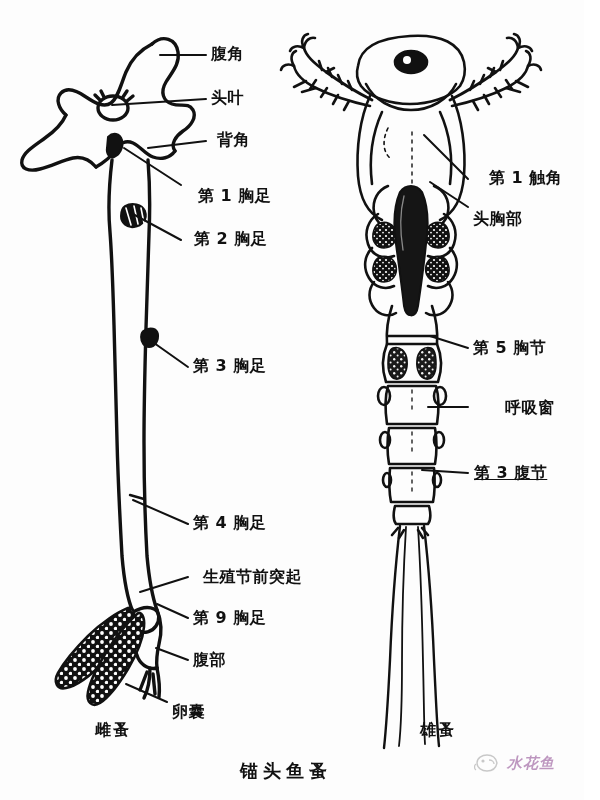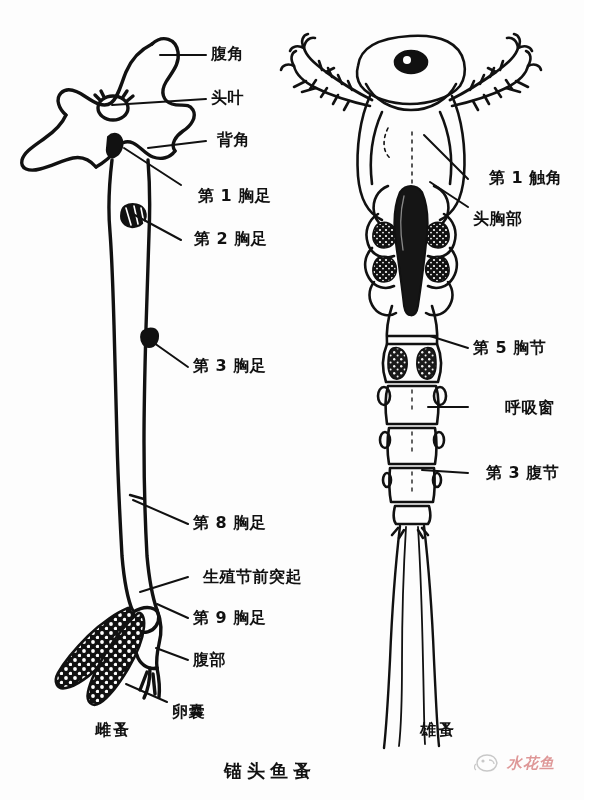--- a/index.html
+++ b/index.html
@@ -52,21 +52,21 @@
     display: flex;
     align-items: center;
     gap: 7px;
     opacity: 0.45;
   }
   #watermark .wm-text {
     font-family: "DejaVu Sans", "Liberation Sans", sans-serif;
     font-size: 15px;
     font-style: italic;
     font-weight: bold;
-    color: #b91c1c;
+    color: #701a75;
     letter-spacing: 1px;
   }
   .wm-logo {
     width: 26px;
     height: 22px;
   }
 </style>
 </head>
 <body>
 
@@ -272,36 +272,36 @@
       </g>
     </g>
   </svg>
 
   <div class="label label-anno" style="left:211px; top:46px;">腹角</div>
   <div class="label label-anno" style="left:211px; top:90px;">头叶</div>
   <div class="label label-anno" style="left:217px; top:132px;">背角</div>
   <div class="label label-anno" style="left:198px; top:176px;margin-top:12px;">第 1 胸足</div>
   <div class="label label-anno" style="left:194px; top:231px;">第 2 胸足</div>
   <div class="label label-anno" style="left:193px; top:358px;">第 3 胸足</div>
-  <div class="label label-anno" style="left:193px; top:515px;">第 8 胸足</div>
+  <div class="label label-anno" style="left:193px; top:515px;">第 4 胸足</div>
   <div class="label label-anno" style="left:203px; top:569px;">生殖节前突起</div>
   <div class="label label-anno" style="left:193px; top:610px;">第 9 胸足</div>
   <div class="label label-anno" style="left:193px; top:652px;">腹部</div>
   <div class="label label-anno" style="left:172px; top:704px;">卵囊</div>
 
   <div class="label label-anno" style="left:489px; top:170px;">第 1 触角</div>
   <div class="label label-anno" style="left:473px; top:211px;">头胸部</div>
   <div class="label label-anno" style="left:473px; top:340px;">第 5 胸节</div>
   <div class="label label-anno" style="left:473px; top:400px;margin-left:32px;">呼吸窗</div>
-  <div class="label label-anno" style="left:486px; top:465px;">第 3 腹节</div>
+  <div class="label label-anno" style="left:474px; top:465px;text-decoration:underline;">第 3 腹节</div>
 
   <div class="label label-sex" style="left:95px; top:722px;text-align:center;">雌蚤</div>
   <div class="label label-sex" style="left:420px; top:722px;">雄蚤</div>
 
-  <div class="label label-title" style="left:224px; top:762px;">锚头鱼蚤</div>
+  <div class="label label-title" style="left:240px; top:762px;">锚头鱼蚤</div>
 
   <div id="watermark">
     <svg class="wm-logo" viewBox="0 0 26 22">
       <path d="M3,11 C3,6 8,3 13,3 C18,3 22,6 23,11 C22,16 18,19 13,19 C8,19 3,16 3,11 Z" fill="none" stroke="#8a8a8a" stroke-width="1.4"></path>
       <circle cx="9" cy="9" r="1.6" fill="#8a8a8a"></circle>
       <path d="M15,8 C18,8 20,10 20,12" fill="none" stroke="#8a8a8a" stroke-width="1.3"></path>
       <path d="M2,12 C0,13 0,17 2,18" fill="none" stroke="#8a8a8a" stroke-width="1.3"></path>
     </svg>
     <span class="wm-text">水花鱼</span>
   </div>

